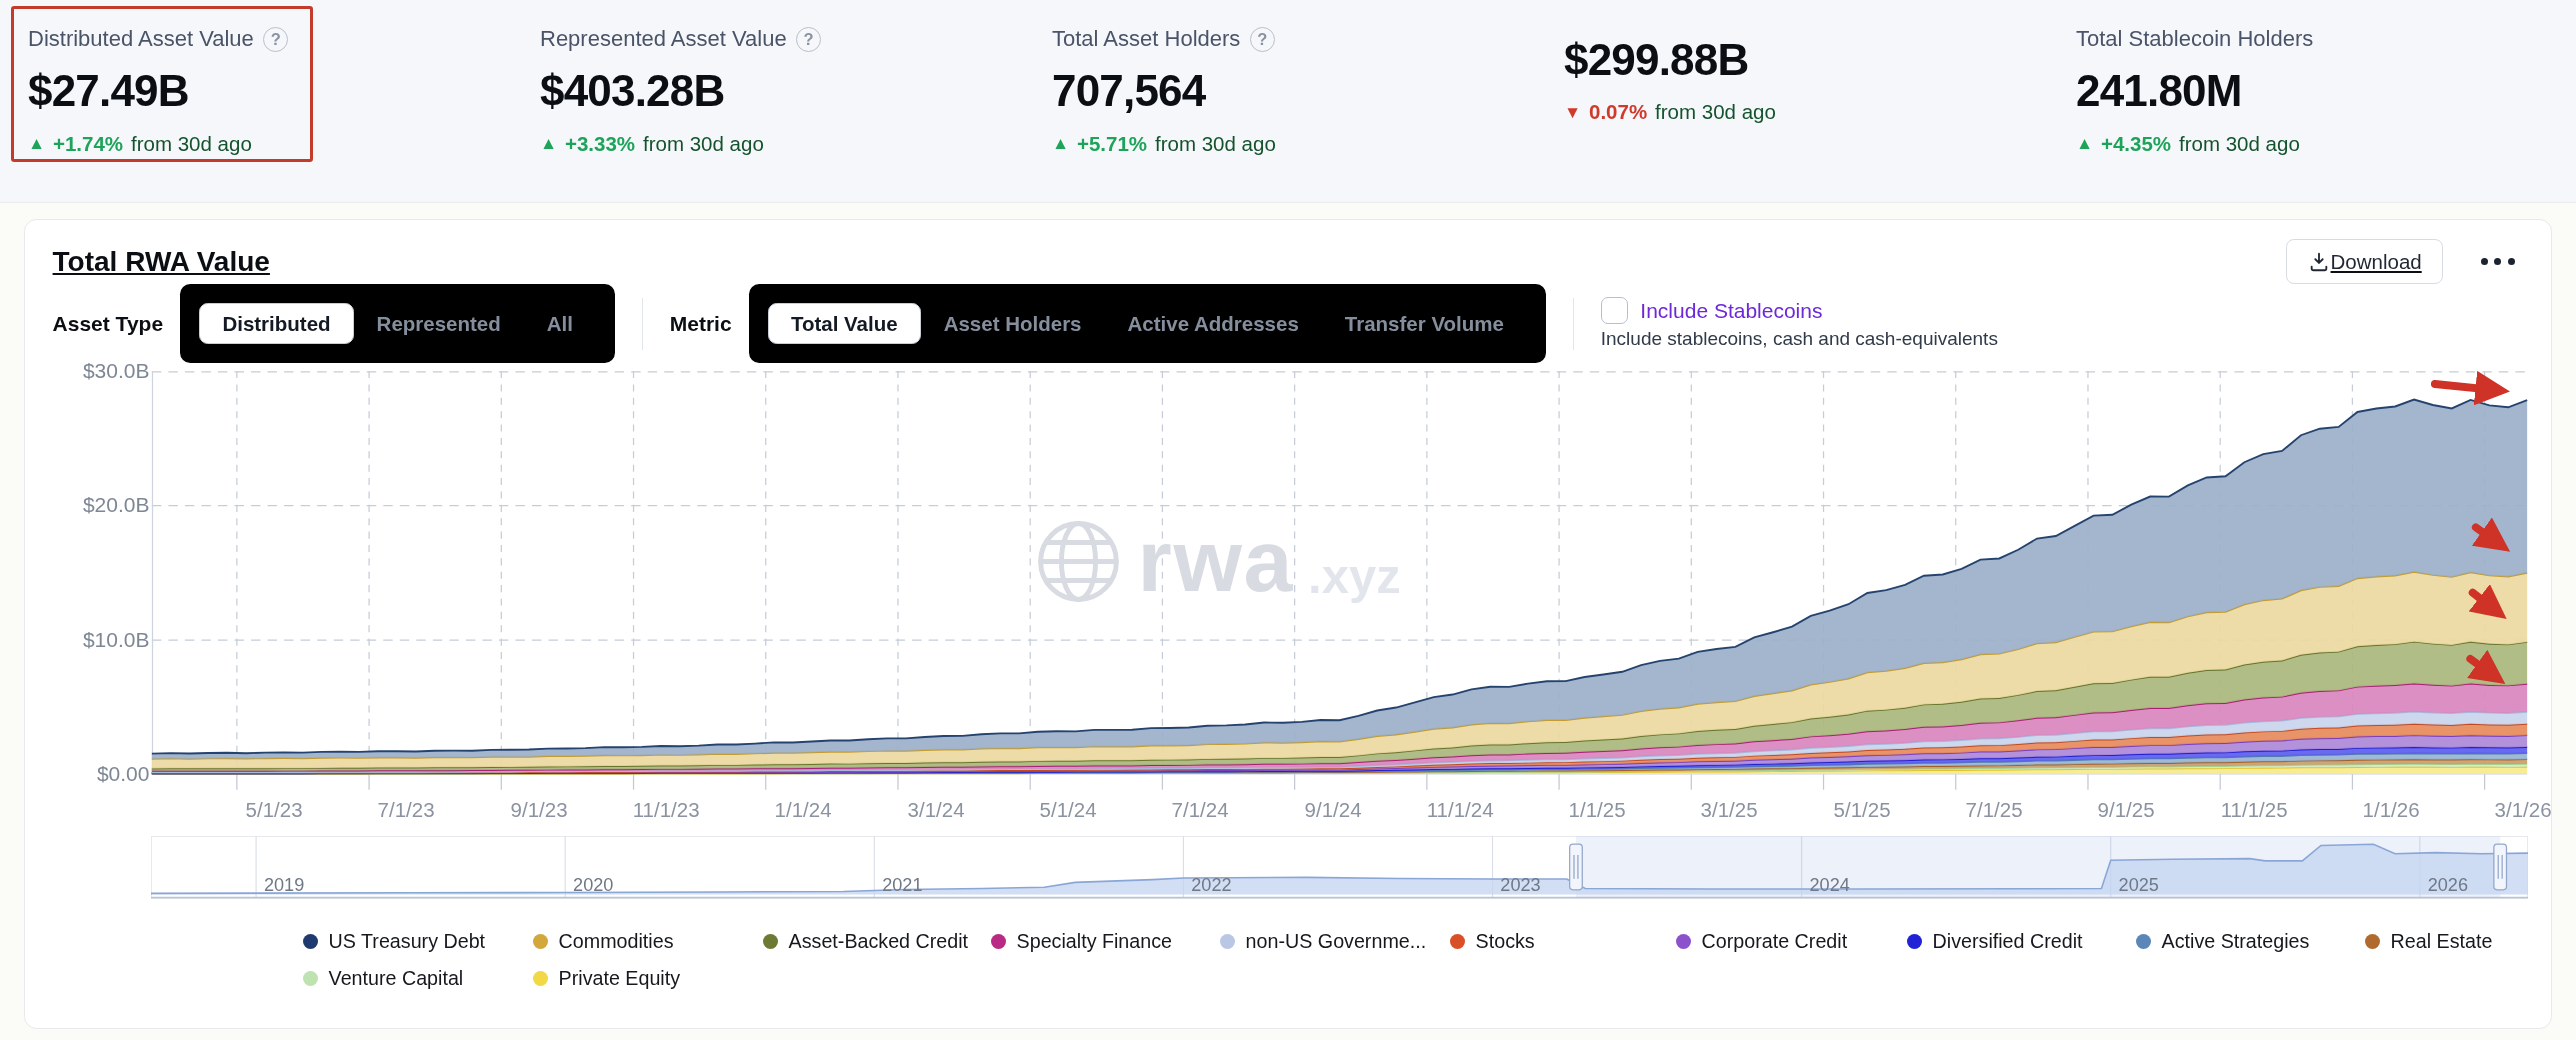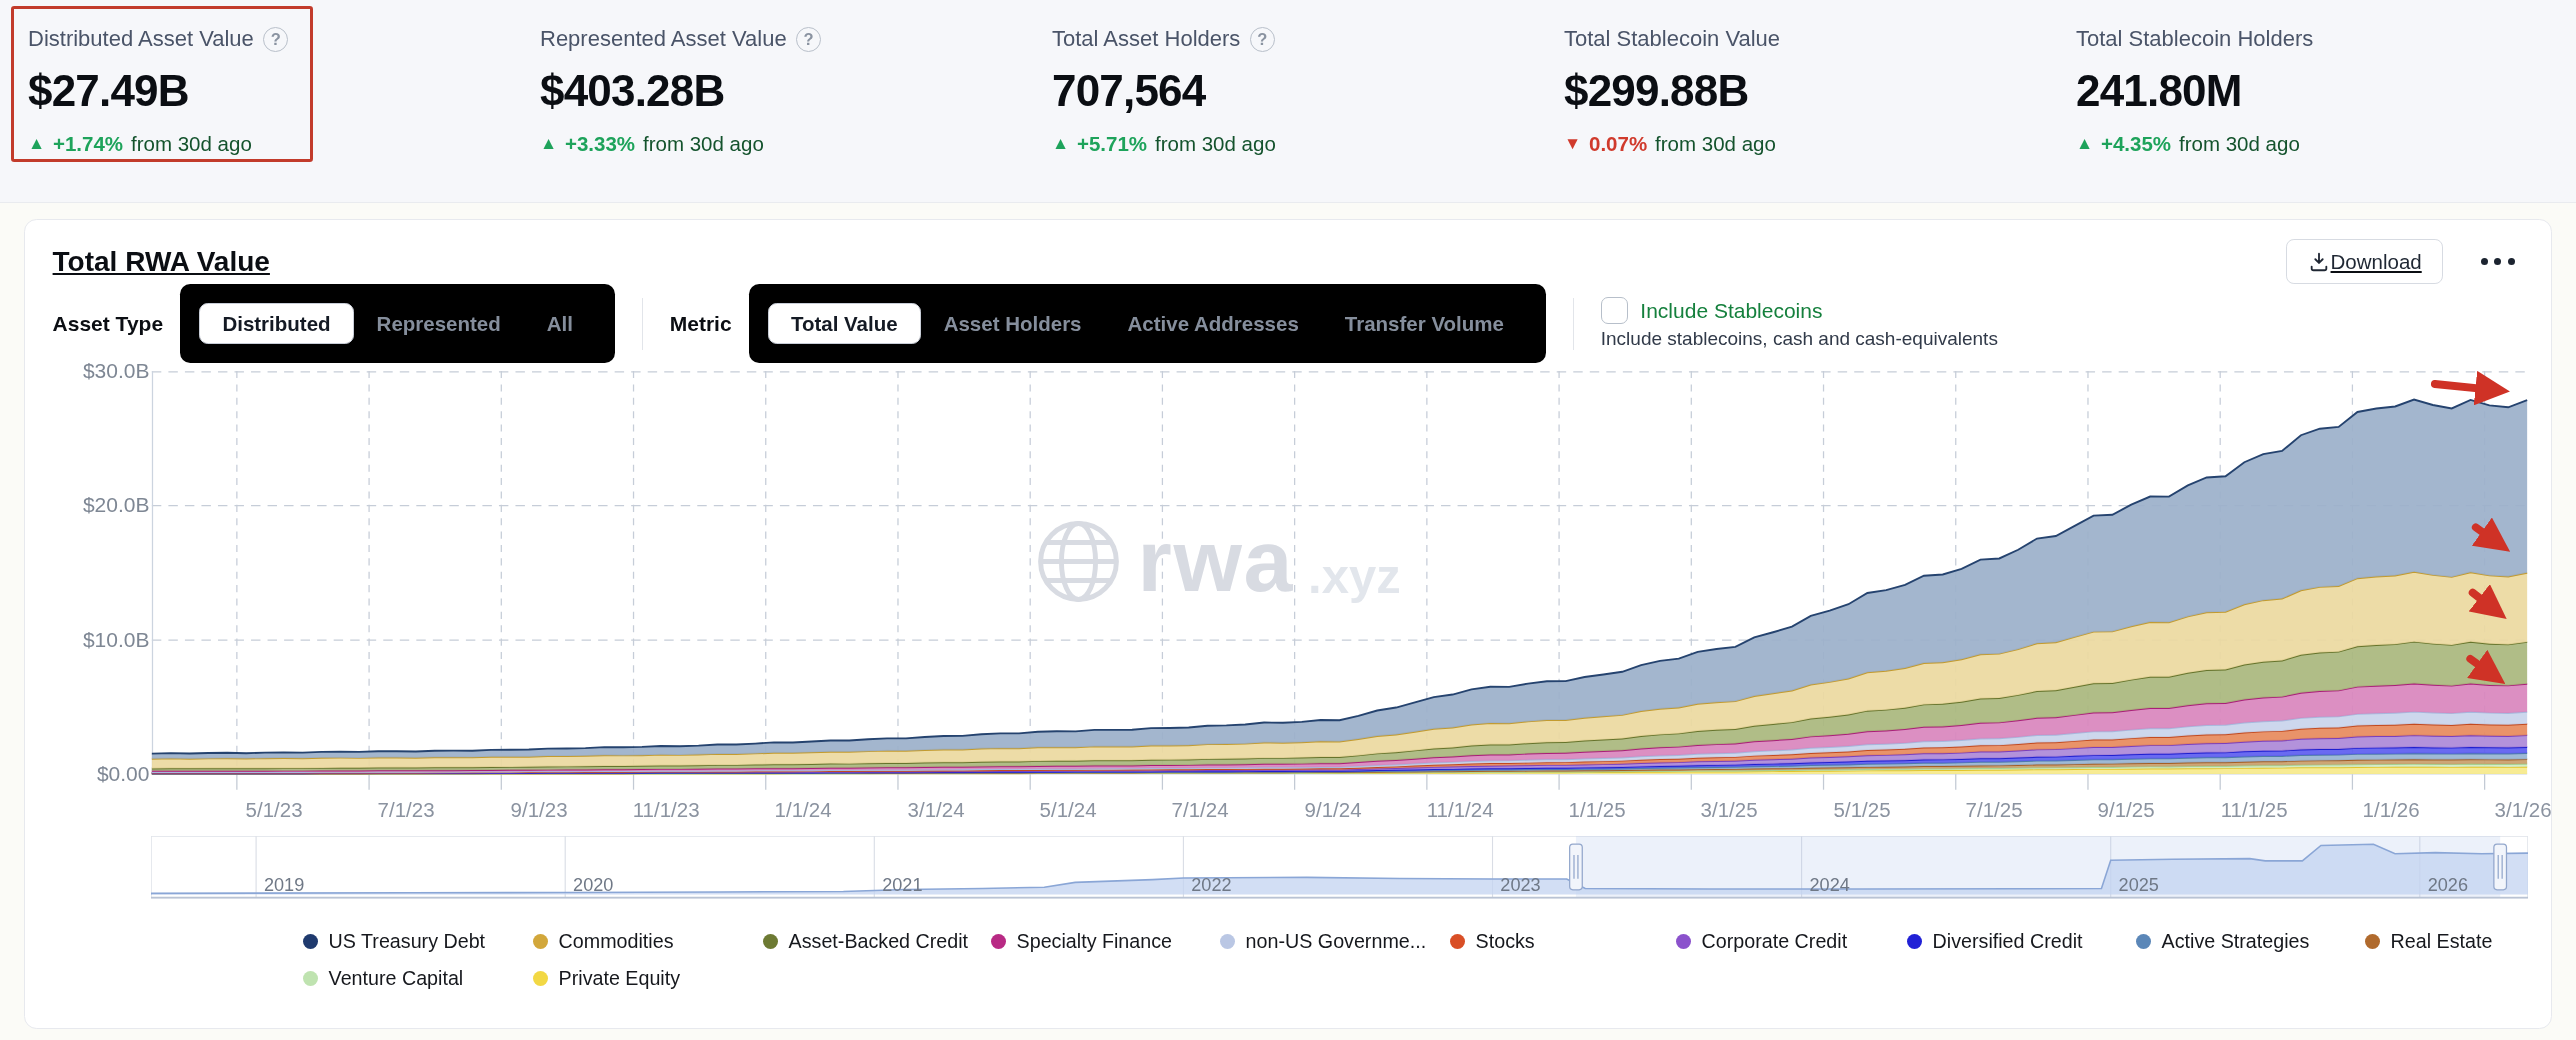--- a/index.html
+++ b/index.html
@@ -43,21 +43,21 @@
   .group-label { font-size:21px; font-weight:700; margin-right:17.3px; }
   .seg { background:#000000; border-radius:10.2px; padding:19px; display:inline-flex;font-weight:bold; }
   .seg .opt { padding:7.9px 22px; font-size:20.5px; color:#858e9c; border-radius:8.7px;
               border:1.6px solid transparent; cursor:pointer; white-space:nowrap; }
   .seg .opt.selected { background:#fff; border-color:#c8cdd7; color:#141a24; }
   .vdivider { width:0.8px; height:52px; background:#e2e5ea; margin:0 27px; }
   .stable-toggle { display:flex; flex-direction:column; gap:3.2px; }
   .stable-top { display:flex; align-items:center; gap:12.6px; }
   .checkbox { width:27px; height:27px; border:1.6px solid #b7bfca; border-radius:7px;
               appearance:none; background:#fff; cursor:pointer; }
-  .stable-label { font-size:21px; color:#15803d; }
+  .stable-label { font-size:21px; color:#6d28d9; }
   .stable-desc { font-size:19px; color:#313a49; }
 
   
   .y-tick { position:absolute; left:7.9px; width:117px; text-align:right;
             font-size:21px; color:#7e8794; }
   .x-tick { position:absolute; width:134px; text-align:right; font-size:20.5px; color:#8b93a0; top:578px; }
 
   .plot-svg { position:absolute; left:126px; top:151px; }
   .brush-svg { position:absolute; left:126px; top:616px; }
   .arrows-svg { position:absolute; left:0; top:0; pointer-events:none; }
@@ -116,23 +116,20 @@
       </div>
       <div class="stat-value">707,564</div>
       <div class="stat-delta delta-up">
         <span class="tri">▲</span>
         <span class="pct">+5.71%</span>
         <span class="period">from 30d ago</span>
       </div>
     </div>
 
     <div class="stat-card">
-      <div class="stat-label-row">
-        <span class="stat-label">Total Stablecoin Value</span>
-      </div>
       <div class="stat-value">$299.88B</div>
       <div class="stat-delta delta-down">
         <span class="tri">▼</span>
         <span class="pct">0.07%</span>
         <span class="period">from 30d ago</span>
       </div>
     </div>
 
     <div class="stat-card">
       <div class="stat-label-row">

